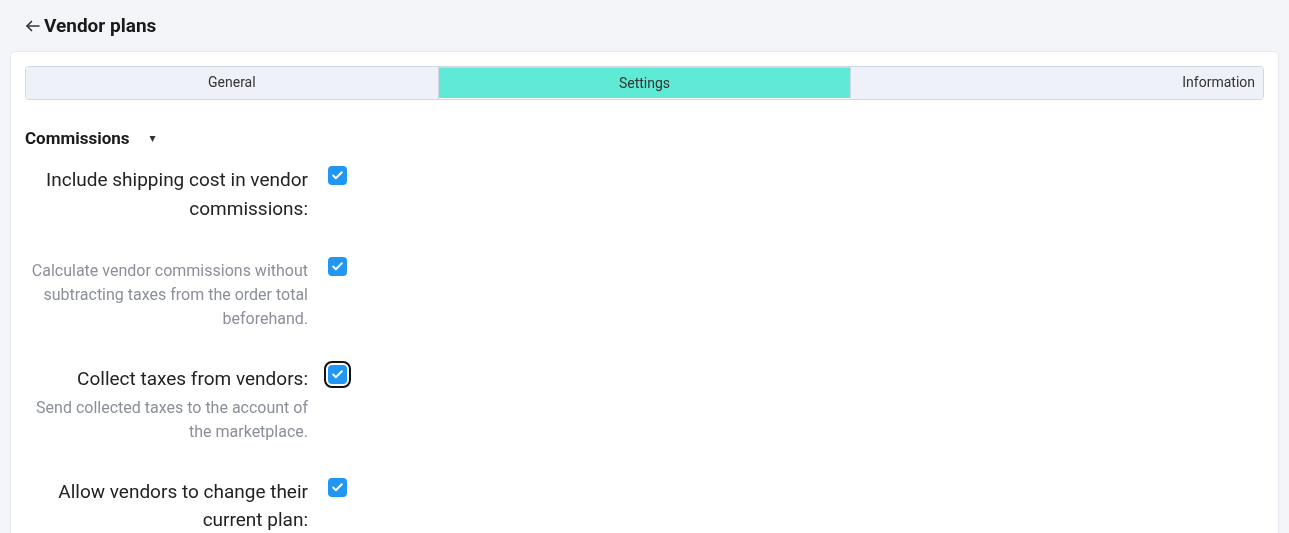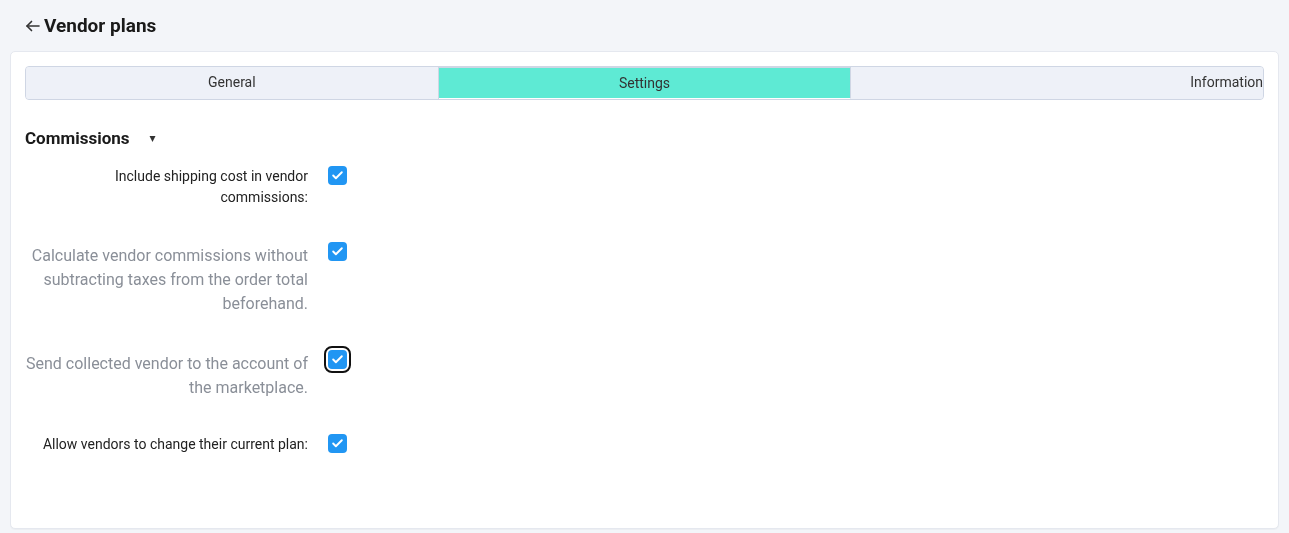--- a/index.html
+++ b/index.html
@@ -43,21 +43,21 @@
     display: flex;
     margin: 14px 14px 0 14px;
     border: 1px solid #cfd6e4;
     border-radius: 4px;
     overflow: hidden;
     background: #eef1f8;
   }
   .tab {
     flex: 1;
     text-align: center;
-    padding: 7px 0;
+    padding: 7px 8px;
     font-size: 14px;
     color: #333;
     cursor: pointer;
     background: #eef1f8;
     border-right: 1px solid #cfd6e4;
   }
   .tab:last-child { border-right: none; text-align: right; }
   .tab.active {
     background: #5eead4;
     font-weight: 400;
@@ -87,21 +87,21 @@
     display: flex;
     align-items: flex-start;
     margin-bottom: 34px;
   }
   .label-col {
     width: 303px;
     text-align: right;
     padding-right: 20px;
   }
   .label-main {
-    font-size: 14px;
+    font-size: 19px;
     color: #222;
     line-height: 1.5;
   }
   .label-help {
     font-size: 16px;
     color: #8a8f98;
     line-height: 1.5;
     margin-top: 2px;
   }
   .input-col {
@@ -171,21 +171,22 @@
         <div class="chk">
           <svg width="13" height="13" viewBox="0 0 24 24" fill="none" stroke-width="3.5" stroke-linecap="round" stroke-linejoin="round">
               <polyline points="20 6 9 17 4 12"></polyline>
             </svg>
         </div>
       </div>
     </div>
 
     <div class="form-row">
       <div class="label-col">
-        <div class="label-help">Send collected vendor to the account of the marketplace.</div>
+        <div class="label-main">Collect taxes from vendors:</div>
+        <div class="label-help">Send collected taxes to the account of the marketplace.</div>
       </div>
       <div class="input-col">
         <div class="chk focused">
           <svg width="13" height="13" viewBox="0 0 24 24" fill="none" stroke-width="3.5" stroke-linecap="round" stroke-linejoin="round">
               <polyline points="20 6 9 17 4 12"></polyline>
             </svg>
         </div>
       </div>
     </div>
 

